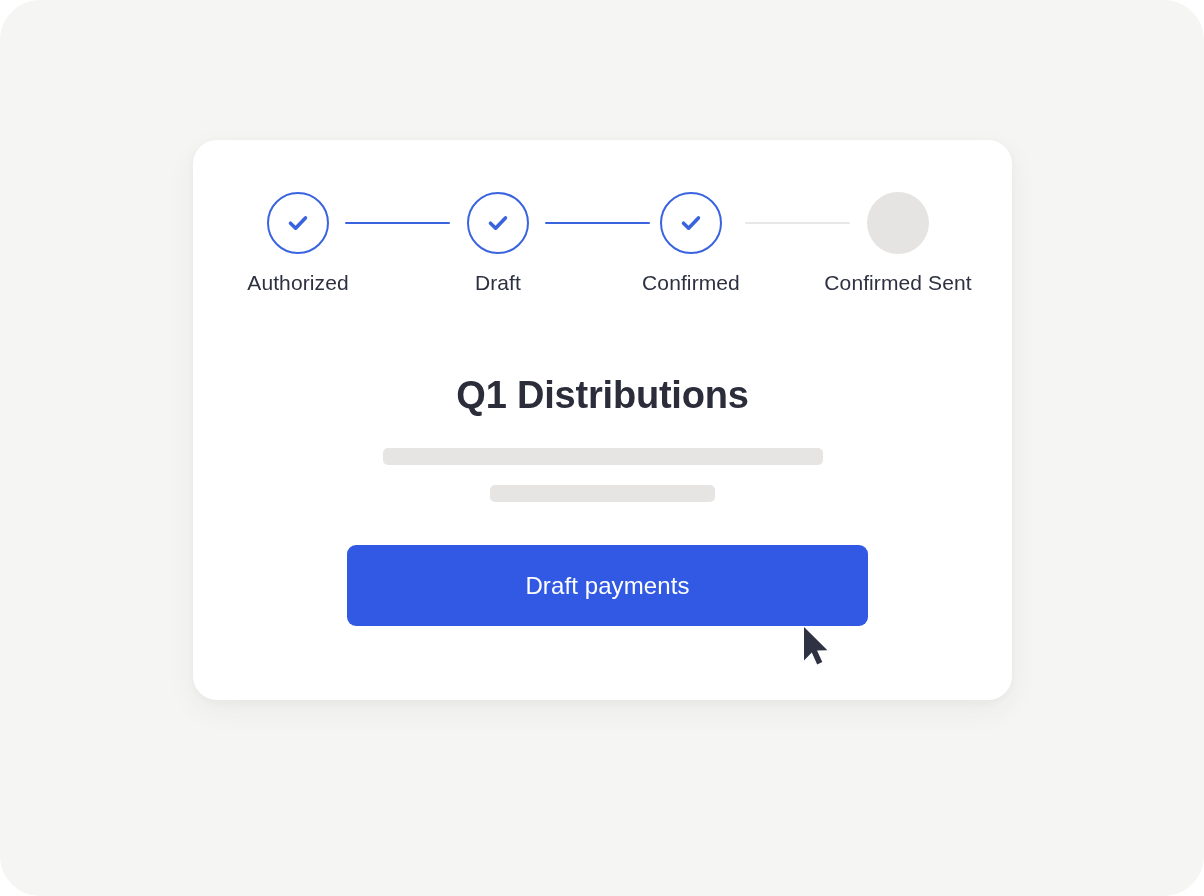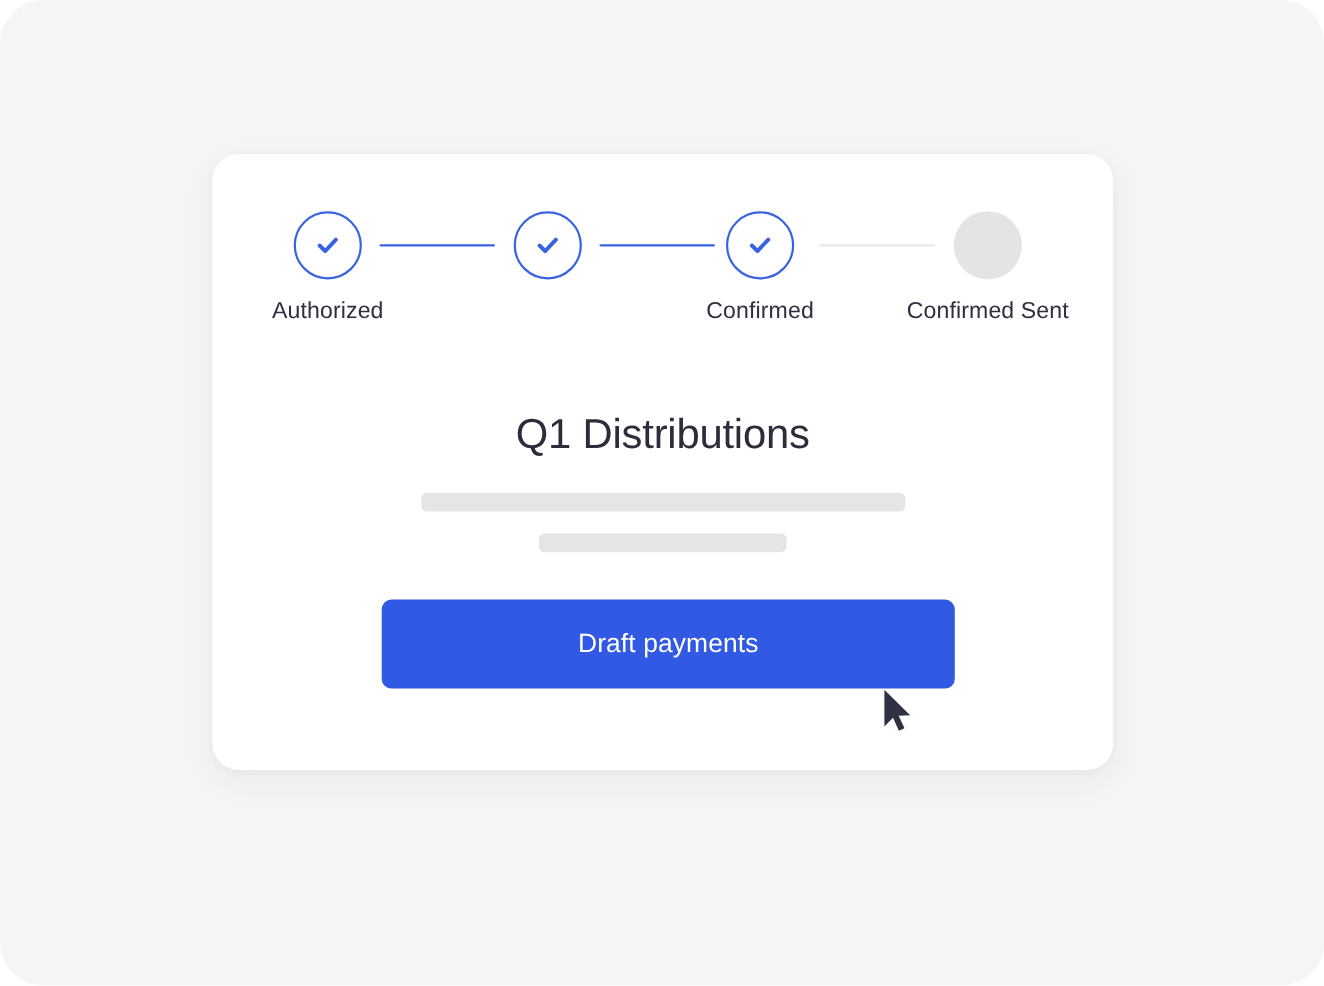--- a/index.html
+++ b/index.html
@@ -100,21 +100,21 @@
   
   .title {
     position: absolute;
     left: 0;
     top: 232px;
     width: 819px;
     text-align: center;
     font-size: 38px;
     line-height: 46px;
     color: #2b2d3a;
-    font-weight: 400;
+    font-weight: 700;
     letter-spacing: -0.2px;
   }
 
   .skeleton {
     position: absolute;
     background: #e6e5e3;
     border-radius: 5px;
     left: 50%;
   }
   .skeleton.bar1 {
@@ -180,20 +180,21 @@
         </div>
         <div class="step-label">Authorized</div>
       </div>
 
       <div class="step s1">
         <div class="node done">
           <svg width="26" height="26" viewBox="0 0 26 26" aria-hidden="true">
             <path d="M5.5 13.2 L10.6 18.2 L20.4 7.9" fill="none" stroke="#3a63df" stroke-width="3.6" stroke-linecap="round" stroke-linejoin="round"></path>
           </svg>
         </div>
+        <div class="step-label">Draft</div>
       </div>
 
       <div class="step s2">
         <div class="node done">
           <svg width="26" height="26" viewBox="0 0 26 26" aria-hidden="true">
             <path d="M5.5 13.2 L10.6 18.2 L20.4 7.9" fill="none" stroke="#3a63df" stroke-width="3.6" stroke-linecap="round" stroke-linejoin="round"></path>
           </svg>
         </div>
         <div class="step-label">Confirmed</div>
       </div>

